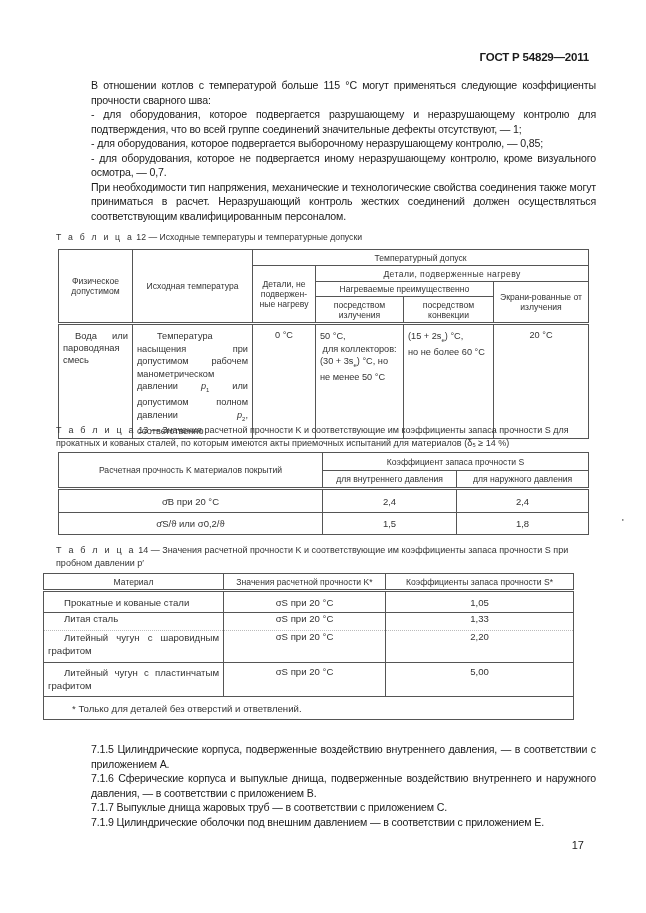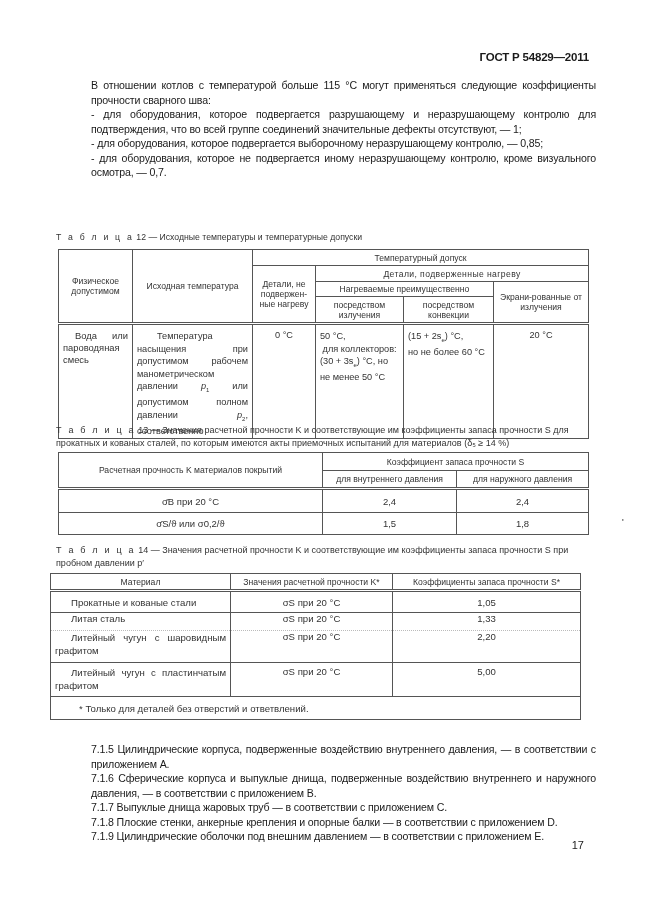--- a/index.html
+++ b/index.html
@@ -22,20 +22,21 @@
 </head>
 <body>
 
 <div class="hdr">ГОСТ Р 54829—2011</div>
 
 <div class="p" style="top:78px;">
   <span class="ind">В отношении котлов с температурой больше 115 °С могут применяться следующие коэффициенты прочности сварного шва:</span>
   <span class="ind">- для оборудования, которое подвергается разрушающему и неразрушающему контролю для подтверждения, что во всей группе соединений значительные дефекты отсутствуют, — 1;</span>
   <span class="ind">- для оборудования, которое подвергается выборочному неразрушающему контролю, — 0,85;</span>
   <span class="ind">- для оборудования, которое не подвергается иному неразрушающему контролю, кроме визуального осмотра, — 0,7.</span>
+  <span class="ind">При необходимости тип напряжения, механические и технологические свойства соединения также могут приниматься в расчет. Неразрушающий контроль жестких соединений должен осуществляться соответствующим квалифицированным персоналом.</span>
 </div>
 
 <div class="cap" style="top:231px;"><span class="sp">Т а б л и ц а</span><span> 12 — Исходные температуры и температурные допуски</span></div>
 <table style="left:58px; top:249px; width:530px;">
   <colgroup>
       <col style="width:74px">
       <col style="width:120px">
       <col style="width:63px">
       <col style="width:88px">
       <col style="width:90px">
@@ -94,21 +95,21 @@
   <tr style="height:22px;">
     <td class="c" style="font-size:9.5px;">σ̄S/ϑ или σ0,2/ϑ</td>
     <td class="c" style="font-size:9.5px;">1,5</td>
     <td class="c" style="font-size:9.5px;">1,8</td>
   </tr>
 </tbody>
   </table>
 <div class="dot">'</div>
 
 <div class="cap" style="top:544px; font-size:9px;"><span class="sp">Т а б л и ц а</span><span> 14 — Значения расчетной прочности K и соответствующие им коэффициенты запаса прочности S при пробном давлении p′</span></div>
-<table style="left:50px; top:573px; width:530px;">
+<table style="left:43px; top:573px; width:530px;">
   <colgroup>
       <col style="width:180px">
       <col style="width:162px">
       <col style="width:188px">
     </colgroup>
   <tbody>
       <tr style="height:17px;">
     <td class="c dbl-b">Материал</td>
     <td class="c dbl-b">Значения расчетной прочности K*</td>
     <td class="c dbl-b">Коэффициенты запаса прочности S*</td>
@@ -136,17 +137,16 @@
   <tr style="height:23px;">
     <td colspan="3" style="padding-left:28px; font-size:9.6px;">* Только для деталей без отверстий и ответвлений.</td>
   </tr>
 </tbody>
   </table>
 
 <div class="p" style="top:742px;">
   <span class="ind">7.1.5 Цилиндрические корпуса, подверженные воздействию внутреннего давления, — в соответствии с приложением А.</span>
   <span class="ind">7.1.6 Сферические корпуса и выпуклые днища, подверженные воздействию внутреннего и наружного давления, — в соответствии с приложением В.</span>
   <span class="ind">7.1.7 Выпуклые днища жаровых труб — в соответствии с приложением С.</span>
-  <span class="ind">7.1.8 Плоские стенки, анкерные крепления и опорные балки — в соответствии с приложением D.</span>
   <span class="ind">7.1.9 Цилиндрические оболочки под внешним давлением — в соответствии с приложением Е.</span>
 </div>
 
 <div class="pgn">17</div>
 
 </body></html>

